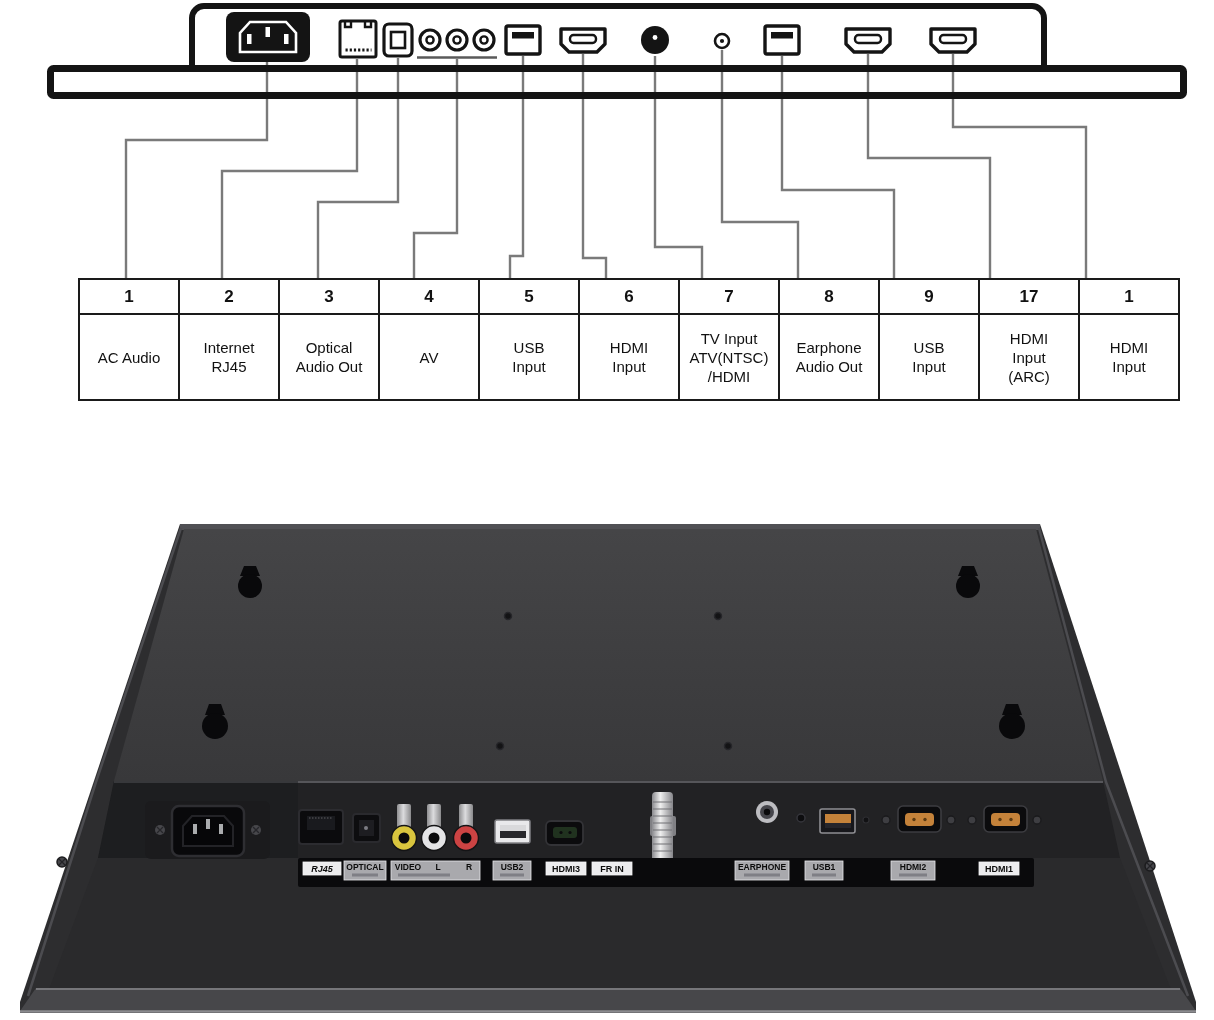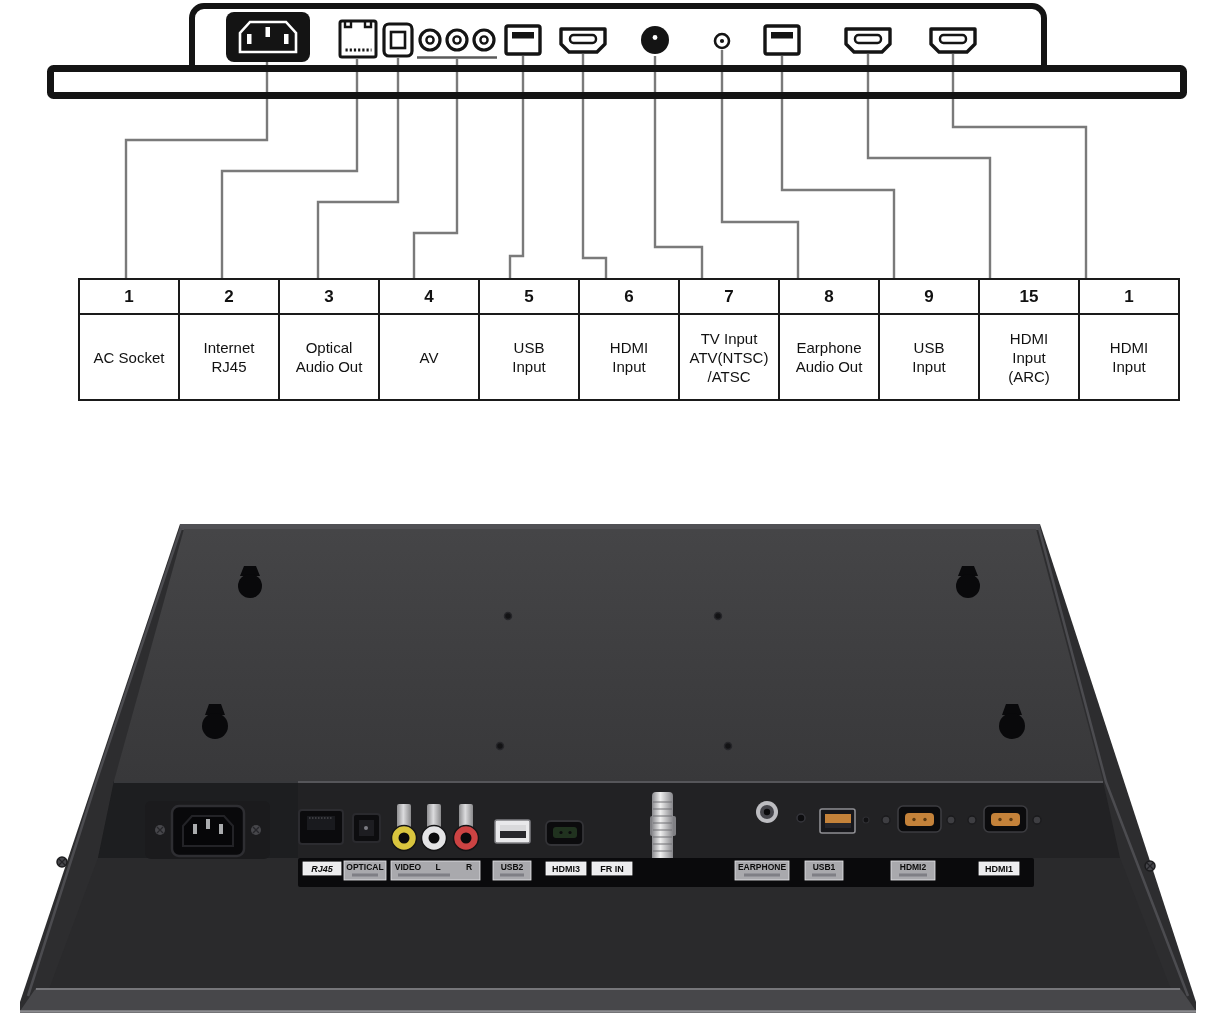--- a/index.html
+++ b/index.html
@@ -292,37 +292,37 @@
     <tr>
       <td class="num">1</td>
       <td class="num">2</td>
       <td class="num">3</td>
       <td class="num">4</td>
       <td class="num">5</td>
       <td class="num">6</td>
       <td class="num">7</td>
       <td class="num">8</td>
       <td class="num">9</td>
-      <td class="num">15</td>
+      <td class="num">17</td>
       <td class="num">1</td>
     </tr>
     <tr>
-      <td class="lbl">AC Socket</td>
+      <td class="lbl">AC Audio</td>
       <td class="lbl">Internet
 RJ45</td>
       <td class="lbl">Optical
 Audio Out</td>
       <td class="lbl">AV</td>
       <td class="lbl">USB
 Input</td>
       <td class="lbl">HDMI
 Input</td>
       <td class="lbl">TV Input
 ATV(NTSC)
-/ATSC</td>
+/HDMI</td>
       <td class="lbl">Earphone
 Audio Out</td>
       <td class="lbl">USB
 Input</td>
       <td class="lbl">HDMI
 Input
 (ARC)</td>
       <td class="lbl">HDMI
 Input</td>
     </tr>

